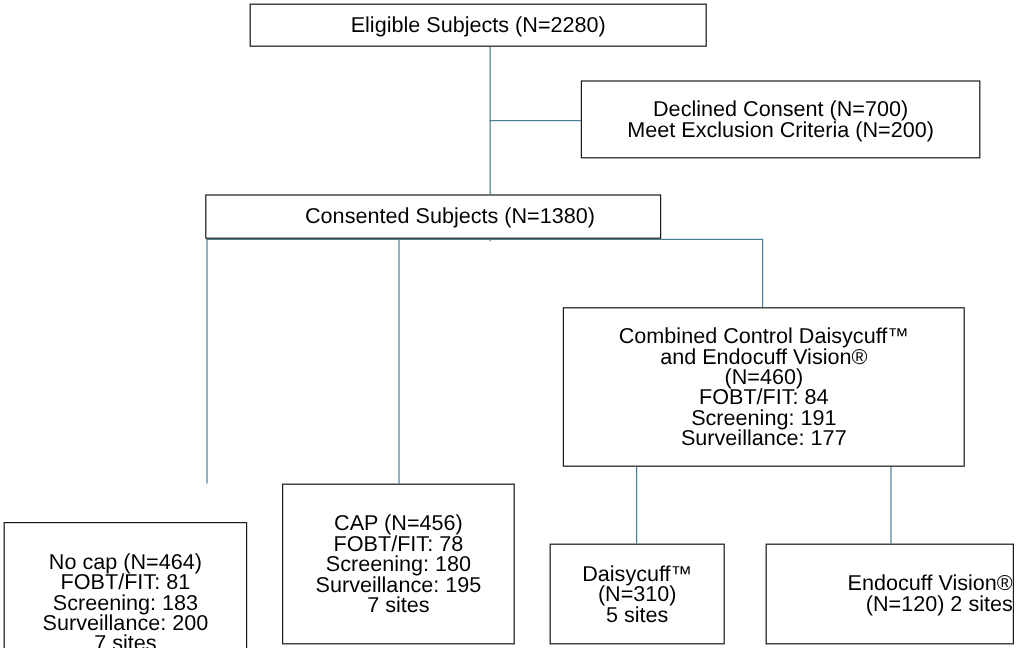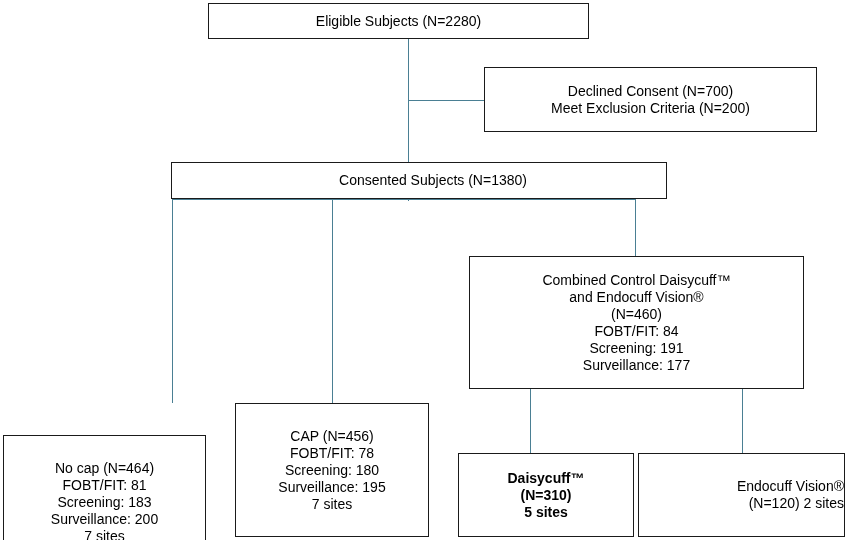--- a/index.html
+++ b/index.html
@@ -21,21 +21,21 @@
     position: absolute;
     box-sizing: border-box;
     border: 1px solid #1a1a1a;
     background: #ffffff;
     display: flex;
     flex-direction: column;
     align-items: center;
     justify-content: center;
     text-align: center;
     color: #000000;
-    font-size: 14px;
+    font-size: 18px;
     line-height: 17px;
     z-index: 2;
   }
   .node .line {
     display: block;
     white-space: nowrap;
   }
   .conn {
     position: absolute;
     background: #4a7f93;
@@ -65,21 +65,21 @@
 
   <div class="node" style="left:208px; top:3px; width:381px; height:36px;">
     <span class="line">Eligible Subjects (N=2280)</span>
   </div>
 
   <div class="node" style="left:484px; top:67px; width:333px; height:65px;">
     <span class="line">Declined Consent (N=700)</span>
     <span class="line">Meet Exclusion Criteria (N=200)</span>
   </div>
 
-  <div class="node" style="left:171px; top:162px; width:496px; height:37px;padding-left:28px;">
+  <div class="node" style="left:171px; top:162px; width:380px; height:37px;padding-left:28px;">
     <span class="line">Consented Subjects (N=1380)</span>
   </div>
 
   <div class="node" style="left:469px; top:256px; width:335px; height:133px;align-items:center;">
     <span class="line">Combined Control Daisycuff™</span>
     <span class="line">and Endocuff Vision®</span>
     <span class="line">(N=460)</span>
     <span class="line">FOBT/FIT: 84</span>
     <span class="line">Screening: 191</span>
     <span class="line">Surveillance: 177</span>
@@ -94,21 +94,21 @@
   </div>
 
   <div class="node" style="left:235px; top:403px; width:194px; height:134px;">
     <span class="line">CAP (N=456)</span>
     <span class="line">FOBT/FIT: 78</span>
     <span class="line">Screening: 180</span>
     <span class="line">Surveillance: 195</span>
     <span class="line">7 sites</span>
   </div>
 
-  <div class="node" style="left:458px; top:453px; width:176px; height:84px;font-weight:bold;">
+  <div class="node" style="left:458px; top:453px; width:146px; height:84px;">
     <span class="line">Daisycuff™</span>
     <span class="line">(N=310)</span>
     <span class="line">5 sites</span>
   </div>
 
   <div class="node" style="left:638px; top:453px; width:207px; height:84px;align-items:flex-end;">
     <span class="line">Endocuff Vision®</span>
     <span class="line">(N=120) 2 sites</span>
   </div>
 

